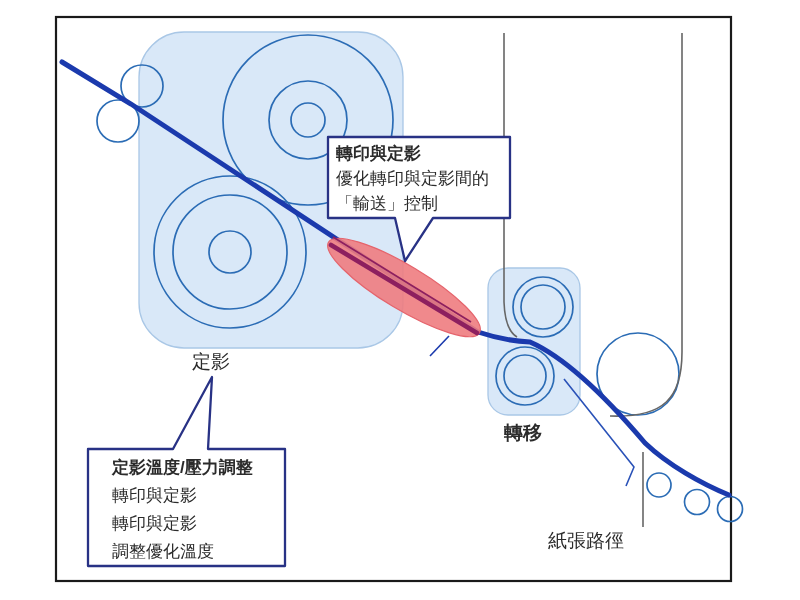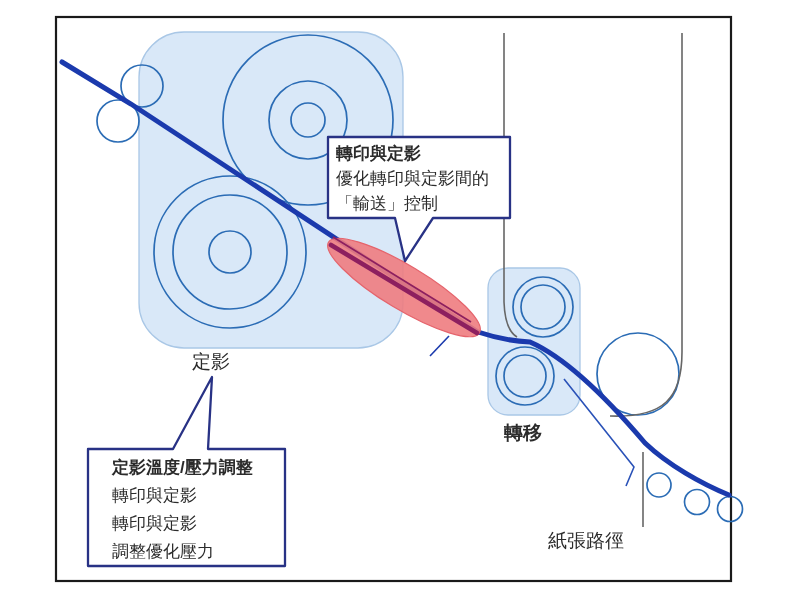--- a/index.html
+++ b/index.html
@@ -91,19 +91,19 @@
   <div class="txt callout-text" style="left:336px;top:141px;">
     <div class="title">轉印與定影</div>
     <div>優化轉印與定影間的</div>
     <div>「輸送」控制</div>
   </div>
 
   <div class="txt callout-text" style="left:96px;top:454px;margin-left:16px;">
     <div class="title" style="line-height:28px;">定影溫度/壓力調整</div>
     <div style="line-height:28px;">轉印與定影</div>
     <div style="line-height:28px;">轉印與定影</div>
-    <div style="line-height:28px;">調整優化壓力</div>
+    <div style="line-height:28px;">調整優化溫度</div>
   </div>
 
   <div class="txt diagram-label" style="left:192px;top:349px;">定影</div>
   <div class="txt diagram-label" style="left:504px;top:420px;font-weight:bold;">轉移</div>
   <div class="txt diagram-label" style="left:548px;top:528px;">紙張路徑</div>
 </div>
 
 </body></html>

